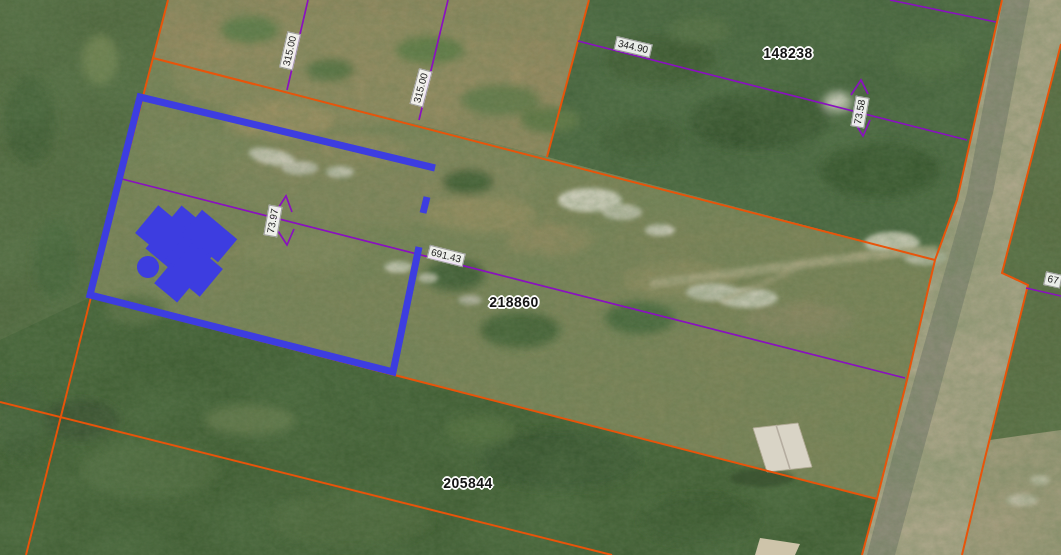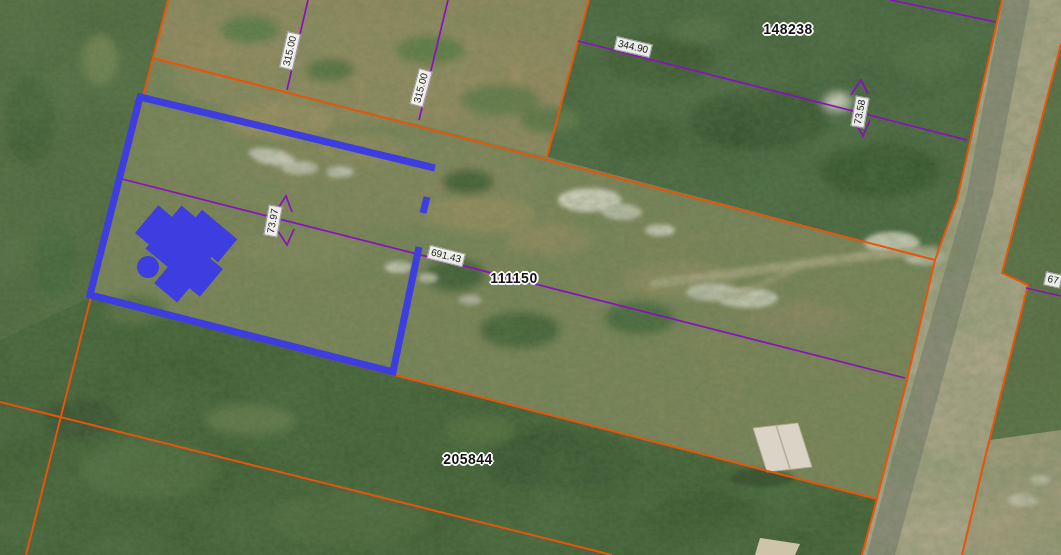--- a/index.html
+++ b/index.html
@@ -13,20 +13,21 @@
     background:rgba(255,255,255,0.88);
     border:1px solid rgba(110,110,110,0.65);
     color:#1c1c1c;font-size:10px;line-height:12px;padding:0 2px;
   }
   .pid{
     color:#141414;font-size:14px;font-weight:bold;letter-spacing:0.5px;
     text-shadow:
       -1px -1px 0 #fff, 1px -1px 0 #fff, -1px 1px 0 #fff, 1px 1px 0 #fff,
       -2px 0 0 rgba(255,255,255,.9), 2px 0 0 rgba(255,255,255,.9),
       0 -2px 0 rgba(255,255,255,.9), 0 2px 0 rgba(255,255,255,.9);
+    margin-top: 24px;
   }
 </style>
 </head>
 <body>
 
 <div class="stage">
 
 <svg width="1061" height="555" viewBox="0 0 1061 555">
   <defs>
     <filter id="blur4" x="-40%" y="-40%" width="180%" height="180%">
@@ -202,17 +203,17 @@
 <div class="map-label chip" style="left:273px;top:221px;transform:translate(-50%,-50%) rotate(-80deg);">73.97</div>
 
 <div class="map-label chip" style="left:446px;top:256px;transform:translate(-50%,-50%) rotate(14deg);">691.43</div>
 
 <div class="map-label chip" style="left:860px;top:112px;transform:translate(-50%,-50%) rotate(-80deg);">73.58</div>
 
 <div class="map-label chip" style="left:1053px;top:280px;transform:translate(-50%,-50%) rotate(12deg);">67</div>
 
 <div class="map-label pid" style="left:788px;top:29px;transform:translate(-50%,-50%);">148238</div>
 
-<div class="map-label pid" style="left:514px;top:278px;transform:translate(-50%,-50%);">111150</div>
+<div class="map-label pid" style="left:514px;top:278px;transform:translate(-50%,-50%);">218860</div>
 
 <div class="map-label pid" style="left:468px;top:459px;transform:translate(-50%,-50%);">205844</div>
 
 </div>
 
 </body></html>

